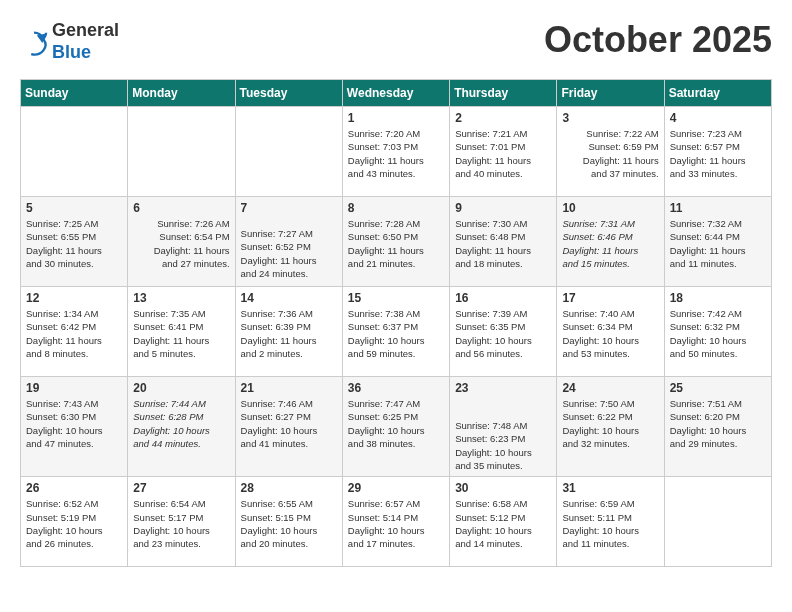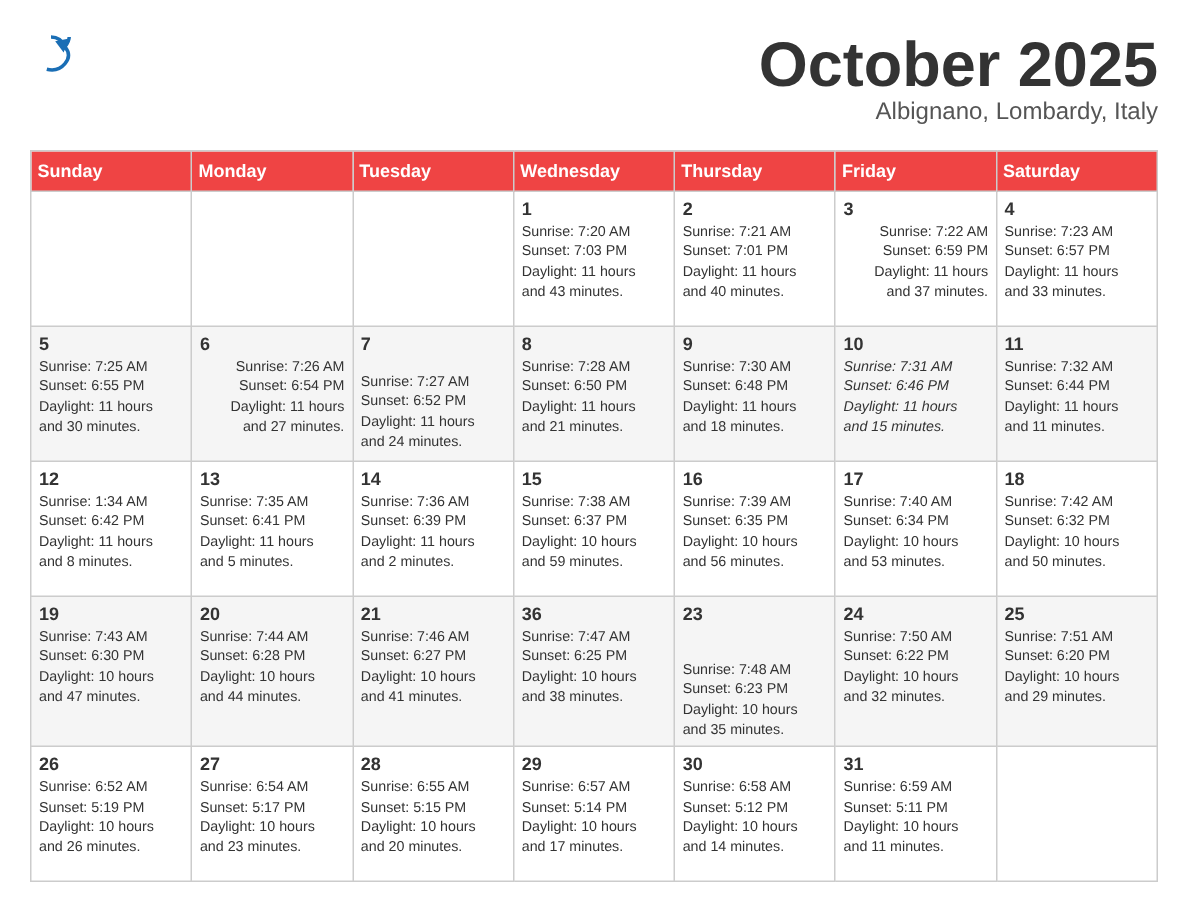--- a/index.html
+++ b/index.html
@@ -29,36 +29,36 @@
     .logo-blue { color: #1a6eb5; }
     .logo-icon {
       width: 28px;
       height: 28px;
       margin-right: 4px;
     }
     .title-block {
       text-align: right;
     }
     .month-title {
-      font-size: 42px;
+      font-size: 36px;
       font-weight: bold;
       color: #333;
       line-height: 1.1;
     }
     .location {
       font-size: 16px;
       color: #555;
     }
     table {
       width: 100%;
       border-collapse: collapse;
       table-layout: fixed;
     }
     thead th {
-      background-color: #ef4444;
+      background-color: #0f766e;
       color: #fff;
       font-size: 12px;
       font-weight: bold;
       padding: 6px 4px;
       text-align: left;
       border: 1px solid #ccc;
     }
     td {
       border: 1px solid #ccc;
       vertical-align: top;
@@ -91,24 +91,27 @@
 </head>
 <body>
 
 <div class="header">
   <div class="logo">
     <svg class="logo-icon" viewBox="0 0 30 30" xmlns="http://www.w3.org/2000/svg">
       <path d="M15 5 Q22 5 25 12 Q28 8 28 5" fill="none" stroke="#1a6eb5" stroke-width="2.5"></path>
       <path d="M25 12 Q30 18 25 24 Q20 30 12 28" fill="none" stroke="#1a6eb5" stroke-width="2.5"></path>
       <polygon points="18,8 28,6 24,16" fill="#1a6eb5"></polygon>
     </svg>
+    <div class="logo-text">
+      <span class="logo-general">General</span><br>
+      <span class="logo-blue">Blue</span>
+    </div>
   </div>
   <div class="title-block">
     <div class="month-title">October 2025</div>
-    <div class="location">Albignano, Lombardy, Italy</div>
   </div>
 </div>
 
 <table>
   <thead>
     <tr>
     <th>Sunday</th>
         <th>Monday</th>
         <th>Tuesday</th>
         <th>Wednesday</th>
@@ -256,21 +259,21 @@
       <tr>
         <td>
           <span class="day-number">19</span>
           <div class="day-info" style="white-space: pre-line;">Sunrise: 7:43 AM
 Sunset: 6:30 PM
 Daylight: 10 hours
 and 47 minutes.</div>
         </td>
         <td>
           <span class="day-number">20</span>
-          <div class="day-info" style="white-space: pre-line;">Sunrise: 7:44 AM
+          <div class="day-info" style="white-space: pre-line; font-style: italic;">Sunrise: 7:44 AM
 Sunset: 6:28 PM
 Daylight: 10 hours
 and 44 minutes.</div>
         </td>
         <td>
           <span class="day-number">21</span>
           <div class="day-info" style="white-space: pre-line;">Sunrise: 7:46 AM
 Sunset: 6:27 PM
 Daylight: 10 hours
 and 41 minutes.</div>

